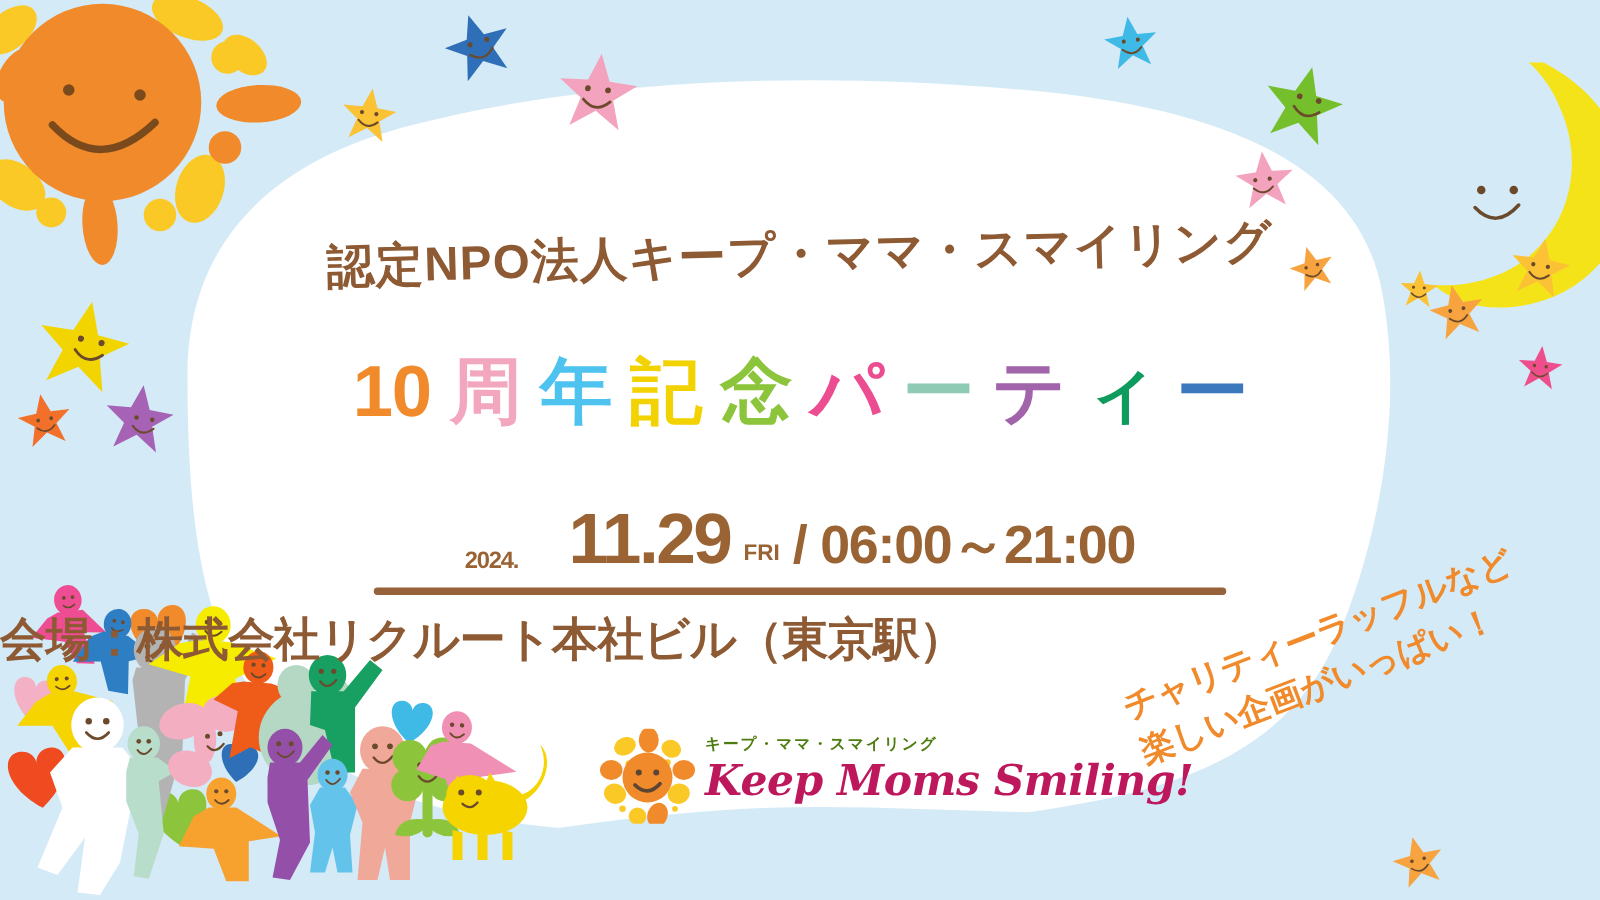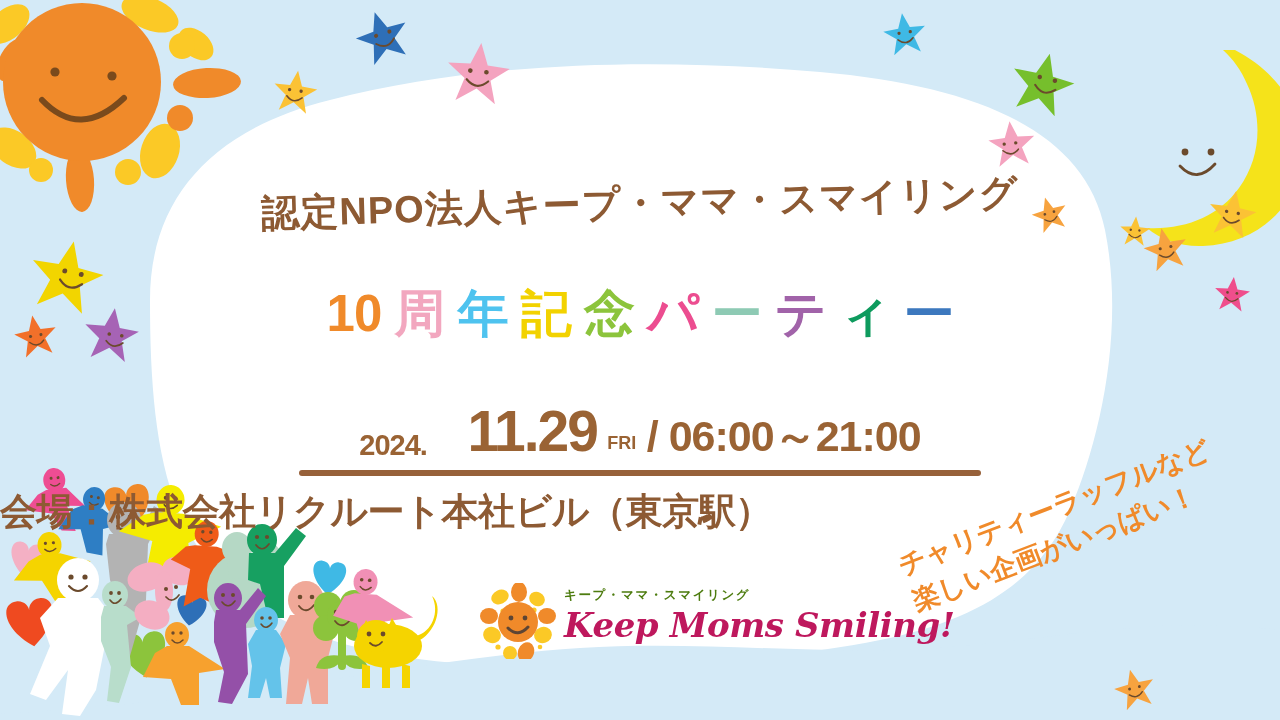--- a/index.html
+++ b/index.html
@@ -23,34 +23,34 @@
     font-weight:bold;
     color:#8d5a33;
     letter-spacing:1px;
     transform:rotate(-1.6deg);
     white-space:nowrap;
   }
 
   .main-title {
     position:absolute; left:0; top:268px; width:1280px;
     text-align:center;
-    font-size:51px;
+    font-size:58px;
     font-weight:bold;
     letter-spacing:-1px;
     white-space:nowrap;
     line-height:92px;
   }
   .main-title span { display:inline-block; }
 
   .date-row {
     position:absolute; left:0; top:398px; width:1280px;
     text-align:center; color:#9a6334; white-space:nowrap;
     font-weight:bold;
   }
-  .d-year  { font-size:29px; letter-spacing:-1px; vertical-align:-4px; }
+  .d-year  { font-size:19px; letter-spacing:-1px; vertical-align:-4px; }
   .d-day   { font-size:57px; letter-spacing:-2px;margin-left:36px; }
   .d-fri   { font-size:18px; letter-spacing:0px; vertical-align:2px; padding-left:6px;}
   .d-time  { font-size:43px; letter-spacing:-1px; padding-left:6px;}
 
   .divider {
     position:absolute; left:299px; top:470px; width:682px; height:6px;
     background:#97613a; border-radius:3px;
   }
 
   .venue {

